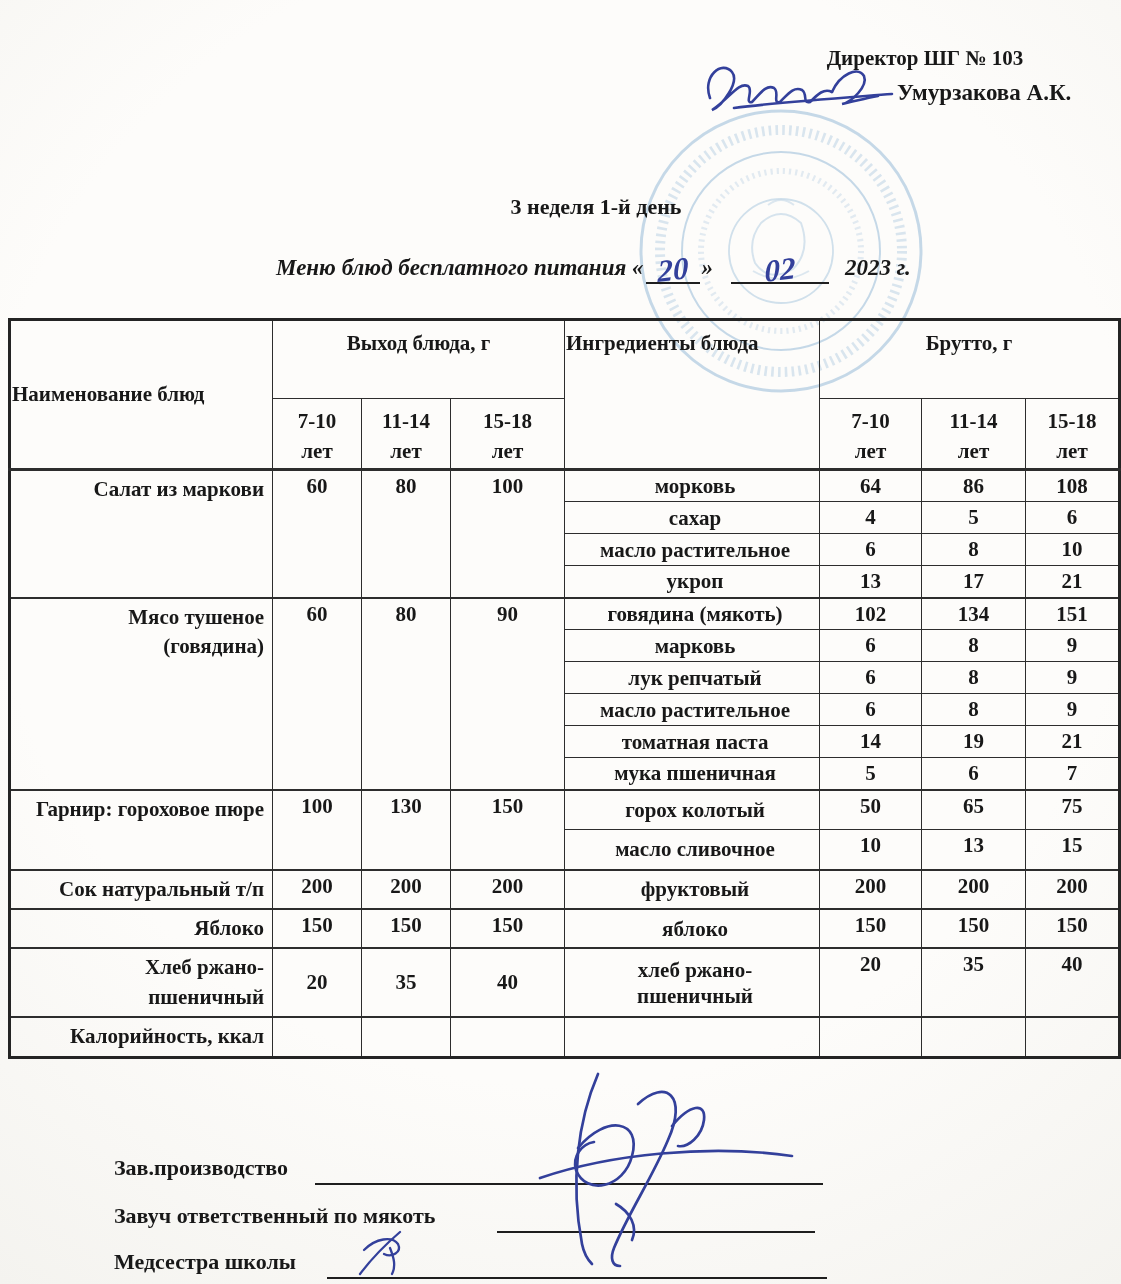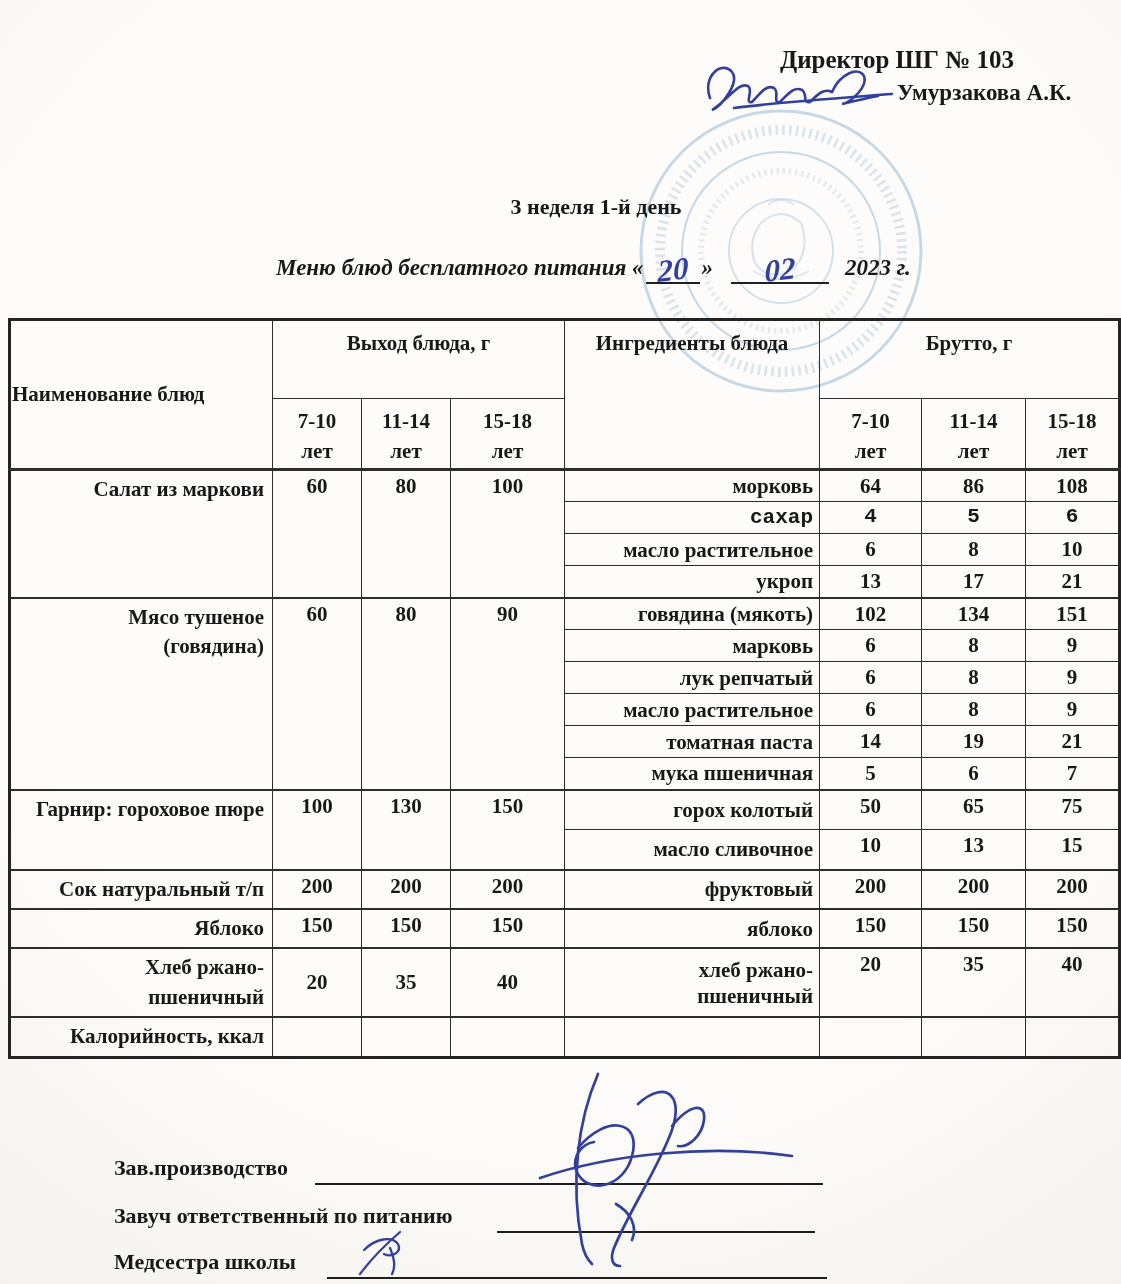--- a/index.html
+++ b/index.html
@@ -8,22 +8,22 @@
     background:#fbfaf7;
     font-family:"Liberation Serif","DejaVu Serif",serif;
     font-weight:bold;color:#181818;
     position:relative;overflow:hidden;
   }
   .page{position:absolute;inset:0;
     background:radial-gradient(circle at 50% 40%, #fdfcfa 60%, #f4f3ef 100%);}
   
   .approve{position:absolute;left:795px;top:4px;width:280px;text-align:center;
     font-size:22px;letter-spacing:.3px;z-index:2;}
-  .director-line{position:absolute;left:780px;top:46px;width:290px;text-align:left;
-    font-size:25px;z-index:2;}
+  .director-line{position:absolute;left:780px;top:46px;width:290px;text-align:center;
+    font-size:21px;z-index:2;}
   .director-name{position:absolute;left:897px;top:80px;font-size:23px;z-index:2;}
   
   .week-title{position:absolute;left:71px;top:194px;width:1050px;text-align:center;
     font-size:22px;z-index:2;}
   .menu-line{position:absolute;left:276px;top:242px;height:42px;display:flex;
     align-items:flex-end;font-size:23px;z-index:2;white-space:nowrap;}
   .menu-line .printed{line-height:32px;font-style:italic;}
   .blank{display:inline-block;position:relative;height:36px;
     border-bottom:2.4px solid #1f1f1f;}
   .blank-day{width:54px;margin:0 2px;}
@@ -39,29 +39,29 @@
   
   table.menu{position:absolute;left:8px;top:318px;width:1110px;z-index:2;
     border-collapse:collapse;table-layout:fixed;}
   table.menu th,table.menu td{
     border:1.7px solid #2d2d2d;overflow:hidden;
     font-weight:bold;background:transparent;}
   table.menu{border:3px solid #242424;}
   thead th{font-size:21px;}
   .h-dish{vertical-align:middle;text-align:left;border-bottom-width:3px !important;}
   .h-span{vertical-align:top;text-align:center;padding-top:10px;border-bottom-width:1.7px;height:66px;}
-  .h-ing{vertical-align:top;text-align:center;padding-top:10px;border-bottom-width:3px !important;}
+  .h-ing{vertical-align:top;text-align:left;padding-top:10px;border-bottom-width:3px !important;}
   .h-age{vertical-align:top;text-align:center;padding-top:7px;line-height:1.45;height:60px;
     border-bottom-width:3px !important;}
   tbody tr.gs td{border-top-width:2.6px;}
   td.dish{vertical-align:top;text-align:right;padding:4px 8px 4px 12px;
     font-size:21px;line-height:1.4;}
   td.num{text-align:center;vertical-align:top;padding-top:3px;font-size:21px;}
   td.num.mid{vertical-align:middle;padding-top:0;}
-  td.ing{vertical-align:middle;text-align:right;padding:2px 6px 2px 12px;
+  td.ing{vertical-align:middle;text-align:center;padding:2px 6px 2px 12px;
     font-size:21px;line-height:1.25;}
   
   .f-label{position:absolute;font-size:22px;z-index:2;}
   .f-line{position:absolute;height:0;border-bottom:2.3px solid #1e1e1e;z-index:2;}
 </style>
 </head>
 <body>
 
 <div class="page">
 
@@ -152,21 +152,21 @@
         <tr class="gs" style="height: 32px;">
           <td class="dish" rowspan="4"><span>Салат из маркови</span></td>
           <td class="num" rowspan="4">60</td>
           <td class="num" rowspan="4">80</td>
           <td class="num" rowspan="4">100</td>
           <td class="ing"><span>морковь</span></td>
           <td class="num">64</td>
           <td class="num">86</td>
           <td class="num">108</td>
         </tr>
-        <tr style="height: 32px; font-family: Liberation Mono, monospace;">
+        <tr style="height: 32px;">
           <td class="ing"><span>сахар</span></td>
           <td class="num">4</td>
           <td class="num">5</td>
           <td class="num">6</td>
         </tr>
         <tr style="height: 32px;">
           <td class="ing"><span>масло растительное</span></td>
           <td class="num">6</td>
           <td class="num">8</td>
           <td class="num">10</td>
@@ -272,21 +272,21 @@
           <td class="num"></td>
           <td class="num"></td>
           <td class="num"></td>
         </tr>
       </tbody>
     </table>
 
   <div class="f-label" style="left:114px;top:1155px">Зав.производство</div>
   <div class="f-line" style="left:315px;top:1183px;width:508px"></div>
 
-  <div class="f-label" style="left:114px;top:1203px">Завуч ответственный по питанию</div>
+  <div class="f-label" style="left:114px;top:1203px">Завуч ответственный по мякоть</div>
   <div class="f-line" style="left:497px;top:1231px;width:318px"></div>
 
   <div class="f-label" style="left:114px;top:1249px">Медсестра школы</div>
   <div class="f-line" style="left:327px;top:1277px;width:500px"></div>
 
   <svg class="sig" style="left:520px;top:1062px" width="290" height="215" viewBox="0 0 290 215">
     <g fill="none" stroke="#33409b" stroke-width="2.7" stroke-linecap="round">
       <path d="M78 12 C58 58 50 120 62 182 C64 192 68 198 72 202"></path>
       <path d="M58 86 C86 52 122 58 112 94 C104 126 66 134 56 108 C52 94 62 82 74 80"></path>
       <path d="M118 42 C146 16 168 34 148 78 C132 116 108 152 94 186 C90 196 92 204 100 204"></path>

